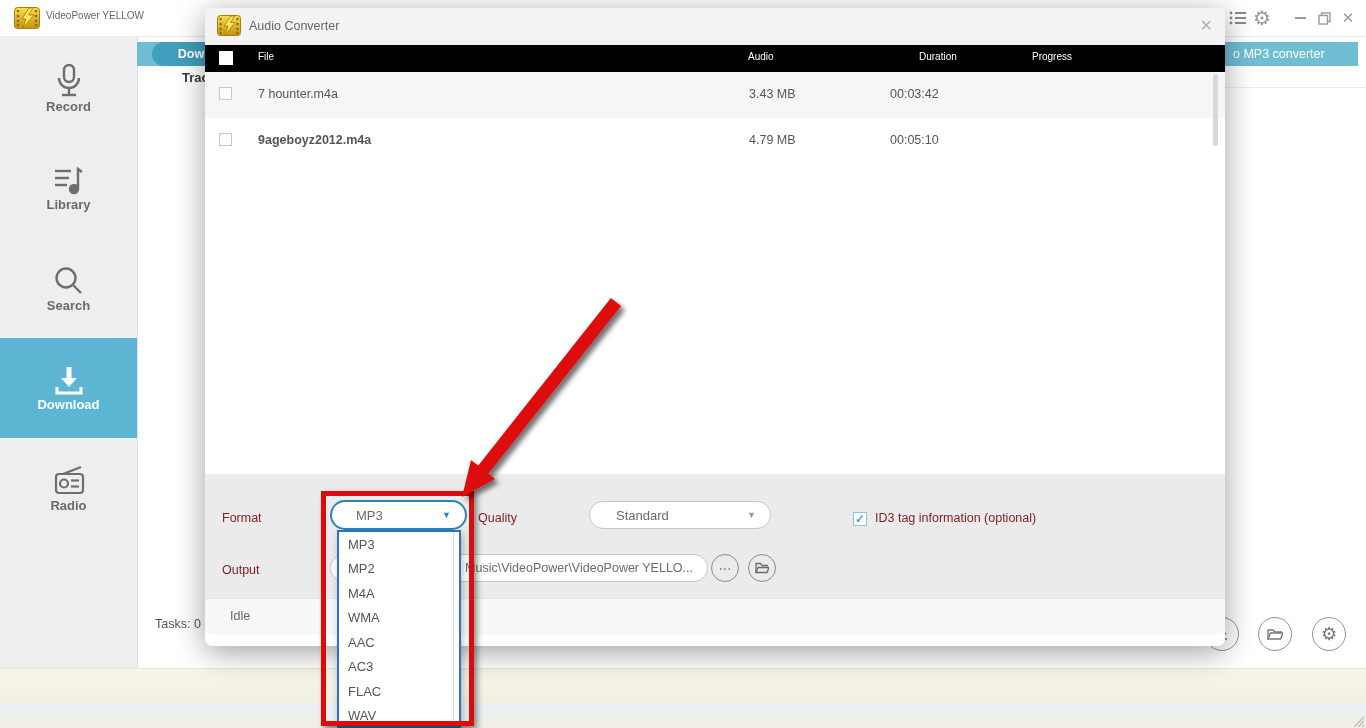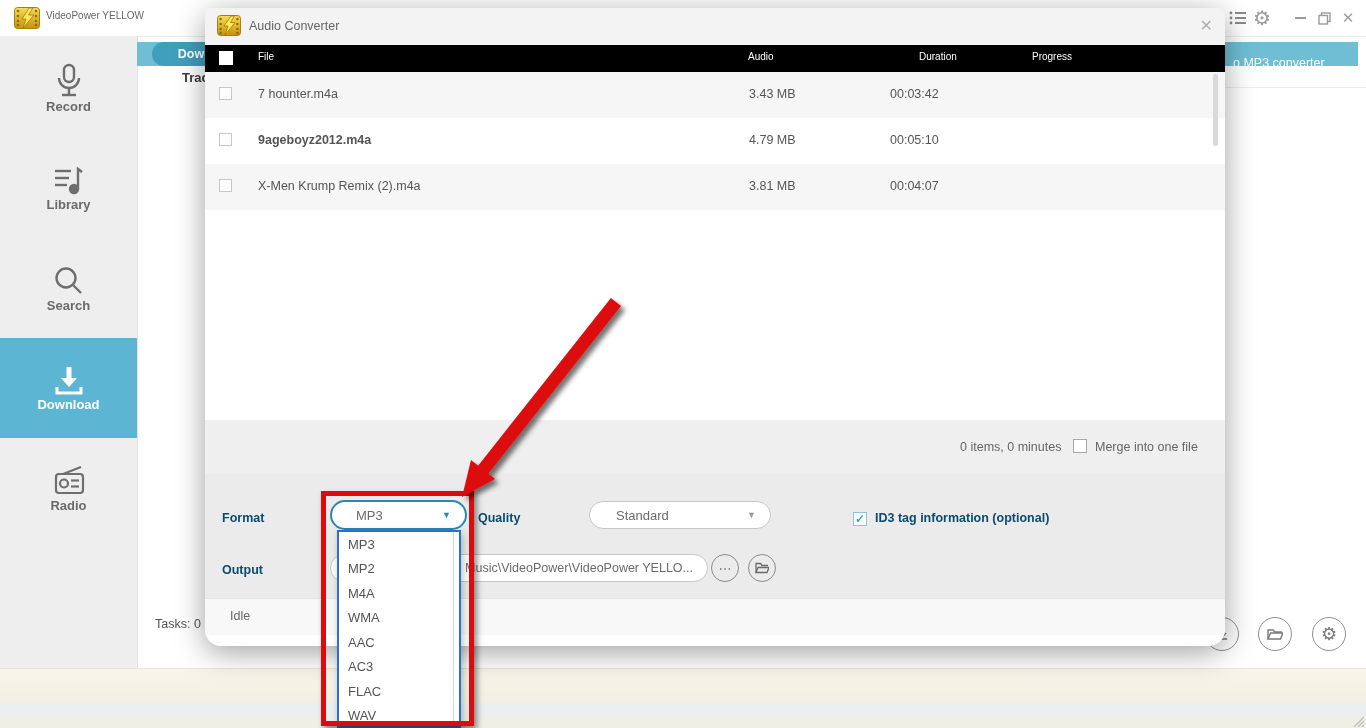--- a/index.html
+++ b/index.html
@@ -23,35 +23,35 @@
   .nav-pill{left:152px;top:42px;width:78px;height:24px;background:#3f9fbd;border-radius:12px;
             color:#fff;font-size:12.5px;font-weight:700;display:flex;align-items:center;justify-content:center;}
   .trac{left:182px;top:70px;font-size:13px;font-weight:700;color:#3c3c3c;}
   .tasks{left:155px;top:617px;font-size:12.5px;color:#555;}
   .circle-btn{border:1px solid #919191;border-radius:50%;background:#fff;display:flex;align-items:center;justify-content:center;}
   
   .player{left:0;top:668px;width:1366px;height:60px;
           background:linear-gradient(180deg,#f8f4e9 0%,#f2f0e3 52%,#e9eff3 62%,#f1efe2 100%);
           border-top:1px solid #e9e6da;}
   
-  .dialog{left:205px;top:8px;width:1020px;height:638px;background:#fff;border-radius:16px;
+  .dialog{left:205px;top:8px;width:1020px;height:638px;background:#fff;border-radius:7px;
           box-shadow:0 6px 30px rgba(0,0,0,.38);z-index:10;}
   .dlg-titlebar{left:0;top:0;width:1020px;height:37px;background:#f3f3f3;border-radius:6px 6px 0 0;
                 border-bottom:1px solid #e7e7e7;}
   .dlg-title{left:44px;top:11px;font-size:12.5px;color:#666;}
   .dlg-close{right:12px;top:9px;font-size:16px;color:#b0b0b0;line-height:18px;}
   .thead{left:0;top:37px;width:1020px;height:27px;background:#000000;color:#fff;font-size:10px;}
   .hcell{position:absolute;top:6px;}
   .trow{left:0;width:1020px;height:46px;font-size:12.5px;color:#555;}
   .rcell{position:absolute;top:15px;}
   .chk{box-sizing:border-box;background:#fdfdfd;border:1px solid #c8c8c8;}
   .scroll-thumb{left:1008px;top:66px;width:5px;height:72px;background:#d9d9d9;border-radius:3px;}
   .dlg-toolbar{left:0;top:412px;width:1020px;height:54px;background:#efefef;}
   .dlg-settings{left:0;top:466px;width:1020px;height:124px;background:#ebebeb;}
-  .set-lbl{position:absolute;font-size:12.5px;color:#0c4a6e;font-weight:bold;}
+  .set-lbl{position:absolute;font-size:12.5px;color:#7f1d1d;}
   .combo{position:absolute;box-sizing:border-box;background:#fff;border-radius:15px;display:flex;align-items:center;}
   .combo .val{font-size:13px;color:#6b6b6b;}
   .combo .arr{position:absolute;right:14px;font-size:9px;}
   .round-mini{position:absolute;width:28px;height:28px;border:1px solid #8a8a8a;border-radius:50%;
               box-sizing:border-box;background:transparent;display:flex;align-items:center;justify-content:center;color:#6a6a6a;}
   .dlg-status{left:0;top:590px;width:1020px;height:36px;background:#f8f8f8;border-top:1px solid #e4e4e4;
               border-radius:0 0 6px 6px;}
   .idle{left:25px;top:10px;font-size:12.5px;color:#666;}
   
   .fmt-list{left:337px;top:530px;width:124px;height:198px;background:#fff;box-sizing:border-box;
@@ -177,21 +177,21 @@
       <span class="lbl">Radio</span>
     </div>
   </div>
 
   <div class="abs navbar-frag" style="left:137px;width:80px;"></div>
   <div class="abs nav-pill">
     <span>Dow</span>
     </div>
   <div class="abs trac">Trac</div>
   <div class="abs navbar-frag" style="left:1225px;width:133px;">
-    <span style="position:absolute;left:8px;top:14px;color:#fff;font-size:12.5px;">o MP3 converter</span>
+    <span style="position:absolute;left:8px;top:5px;color:#fff;font-size:12.5px;">o MP3 converter</span>
     </div>
   <div class="abs" style="left:1225px;top:87px;width:141px;height:1px;background:#ededed;"></div>
 
   <div class="abs tasks">Tasks: 0</div>
 
   <div class="abs circle-btn" style="left:1205px;top:617px;width:32px;height:32px;">
     <svg width="14" height="14" fill="none" stroke="#7a7a7a" stroke-width="1.6">
         <path d="M7 1v8"></path>
         <path d="M3 6l4 4 4-4"></path>
         <path d="M2 12h10"></path>
@@ -253,34 +253,22 @@
       <span class="rcell" style="left:53px;">7 hounter.m4a</span>
       <span class="rcell" style="left:544px;">3.43 MB</span>
       <span class="rcell" style="left:685px;">00:03:42</span>
     </div>
     <div class="abs trow" style="top:110px;background:#fff;">
       <span class="rcell chk" style="left:14px;width:13px;height:13px;display:inline-block;"></span>
       <span class="rcell" style="left:53px;font-weight:bold;">9ageboyz2012.m4a</span>
       <span class="rcell" style="left:544px;">4.79 MB</span>
       <span class="rcell" style="left:685px;">00:05:10</span>
     </div>
-    <div class="abs trow" style="top:156px;background:#f6f6f6;">
-      <span class="rcell chk" style="left:14px;width:13px;height:13px;display:inline-block;"></span>
-      <span class="rcell" style="left:53px;">X-Men Krump Remix (2).m4a</span>
-      <span class="rcell" style="left:544px;">3.81 MB</span>
-      <span class="rcell" style="left:685px;">00:04:07</span>
-    </div>
     <div class="abs scroll-thumb"></div>
 
-    <div class="abs dlg-toolbar">
-
-      <span class="abs" style="left:755px;top:20px;font-size:12.5px;color:#666;">0 items, 0 minutes</span>
-      <span class="abs chk" style="left:868px;top:19px;width:14px;height:14px;background:#fff;border-color:#a8a8a8;"></span>
-      <span class="abs" style="left:890px;top:20px;font-size:12.5px;color:#666;">Merge into one file</span>
-    </div>
 
     <div class="abs dlg-settings">
       <span class="set-lbl" style="left:17px;top:37px;">Format</span>
       <div class="combo" style="left:125px;top:26px;width:137px;height:30px;border:2px solid #2a86b5;">
         <span class="val" style="padding-left:24px;">MP3</span>
         <span class="arr" style="color:#2a86b5;">▼</span>
       </div>
       <span class="set-lbl" style="left:273px;top:37px;">Quality</span>
       <div class="combo" style="left:384px;top:27px;width:182px;height:28px;border:1px solid #c6c6c6;">
         <span class="val" style="padding-left:26px;">Standard</span>

